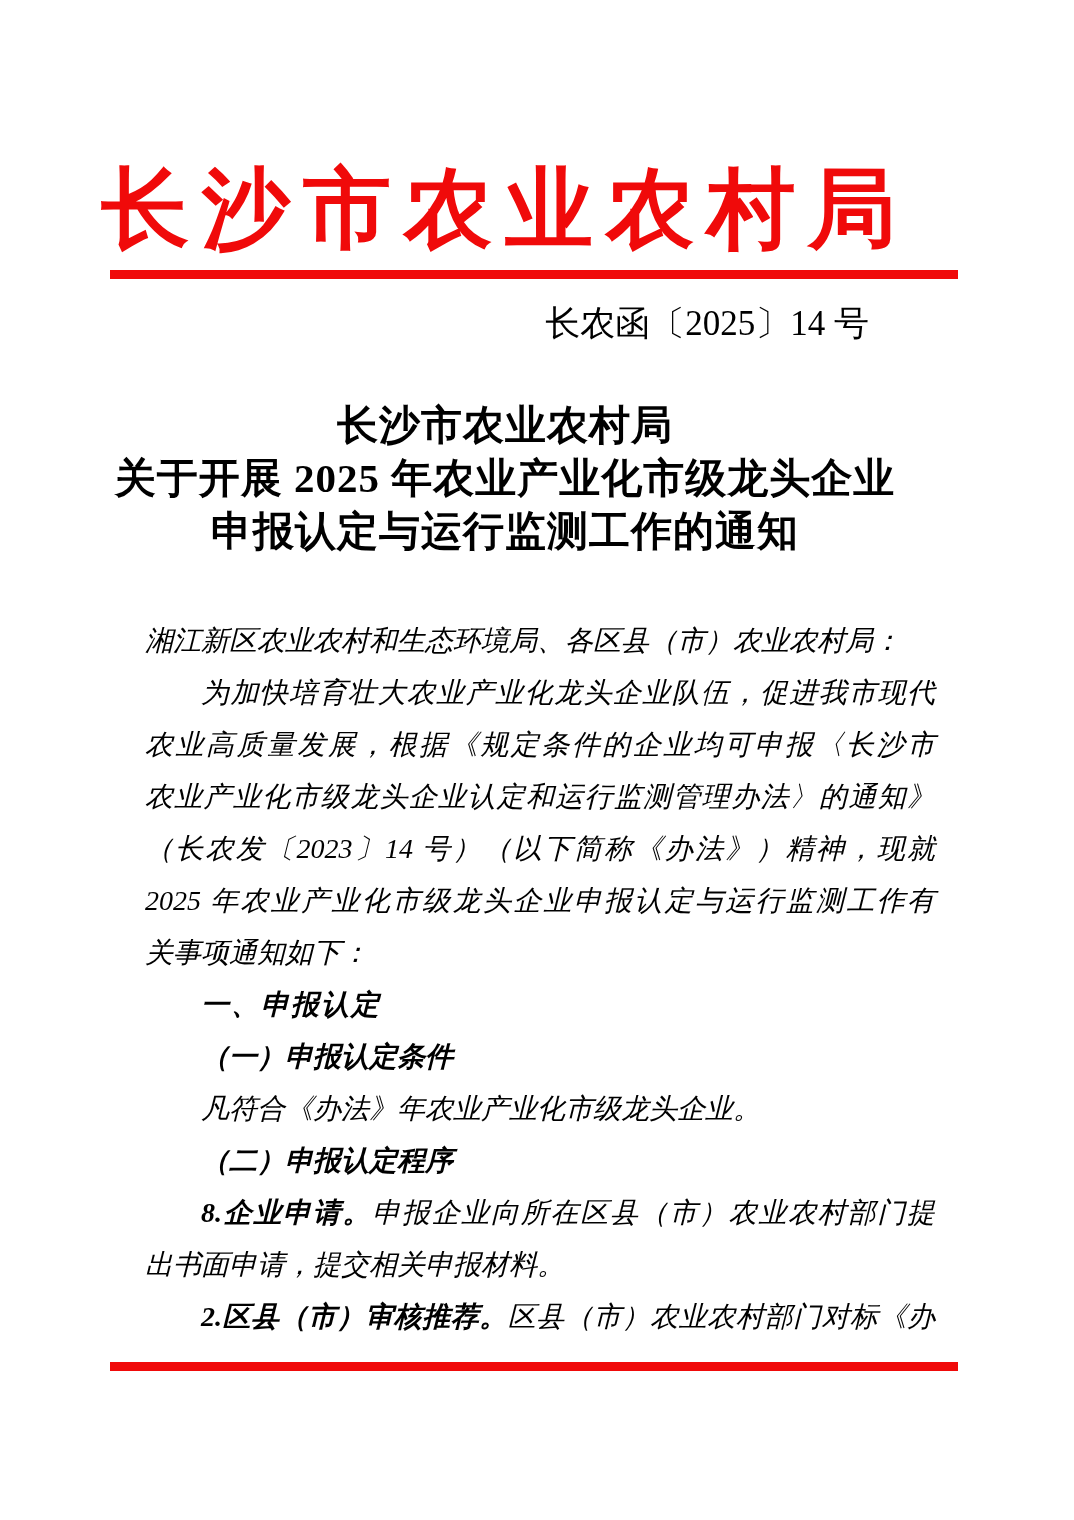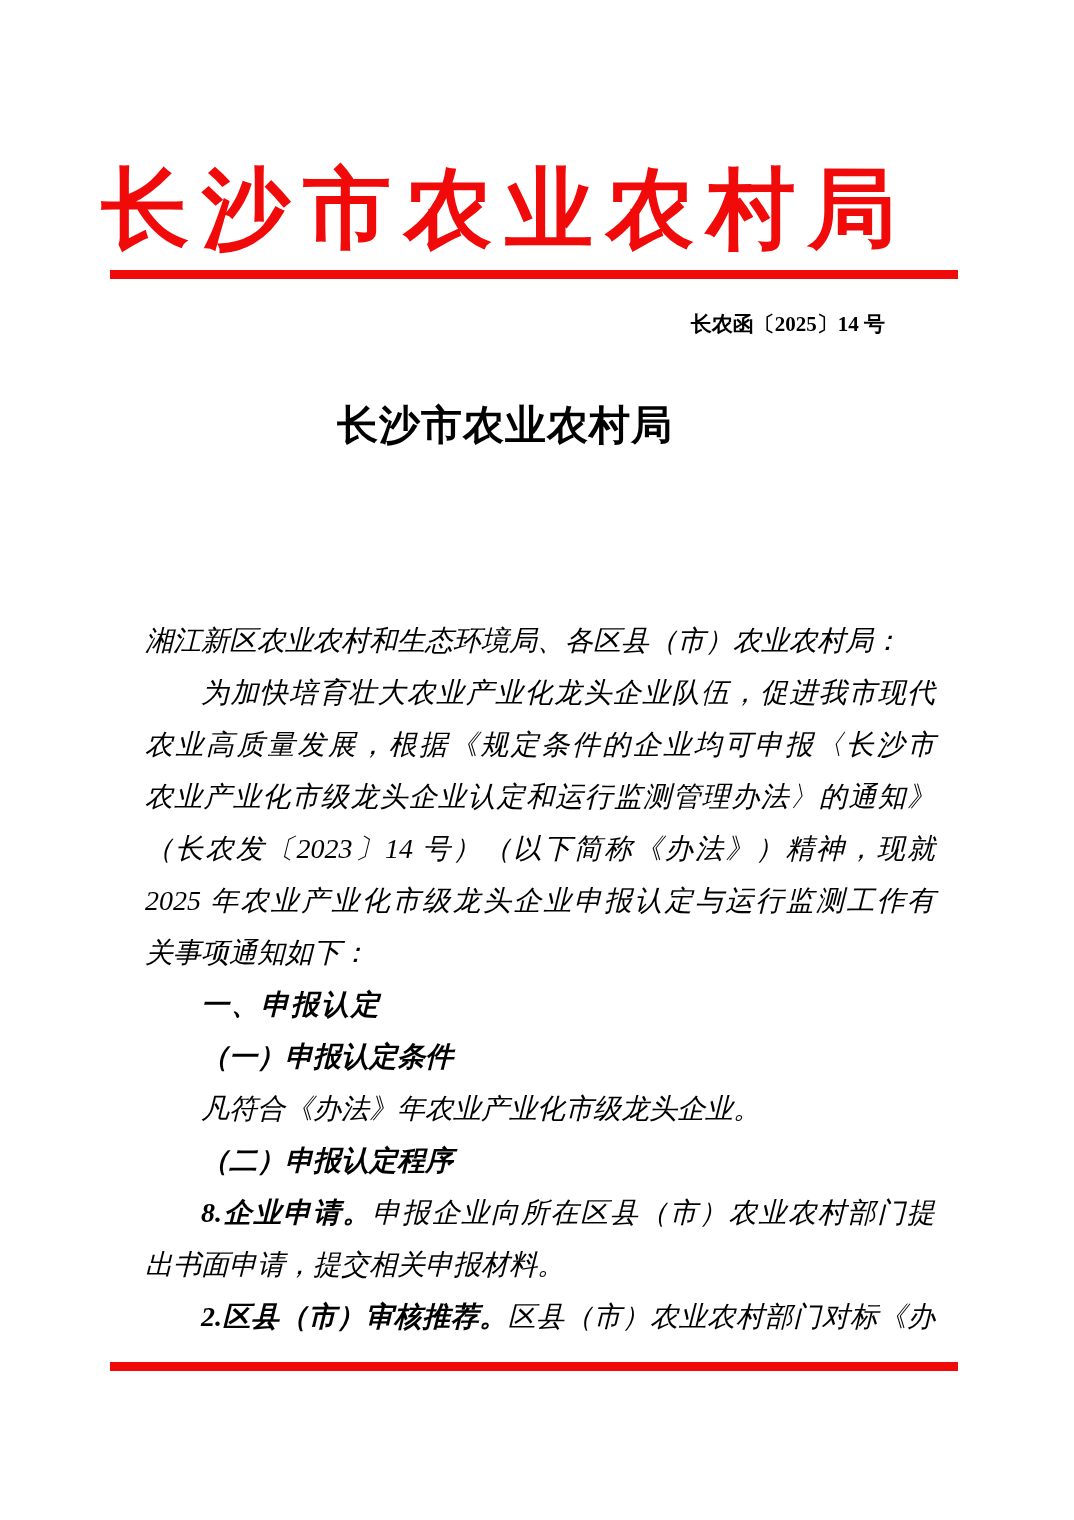--- a/index.html
+++ b/index.html
@@ -41,25 +41,24 @@
   }
   .rule-bottom {
     top: 1362px;
     height: 3px;
     border-top: 2px solid var(--accent);
     border-bottom: 7px solid var(--accent);
   }
   .docnum {
     position: absolute;
     top: 304px;
-    right: 125px;
-    font-size: 21px;
+    right: 141px;
+    font-size: 35px;
     line-height: 40px;
     white-space: nowrap;
-    font-weight: bold;
   }
   .title {
     position: absolute;
     top: 399px;
     left: 0;
     width: 100%;
     text-align: center;
     font-weight: bold;
     font-size: 41px;
     line-height: 53px;
@@ -93,20 +92,22 @@
 <div class="page">
 
   <div class="masthead">长沙市农业农村局</div>
 
   <div class="rule rule-top"></div>
 
   <div class="docnum">长农函〔2025〕14 号</div>
 
   <div class="title">
     <div>长沙市农业农村局</div>
+    <div>关于开展 2025 年农业产业化市级龙头企业</div>
+    <div>申报认定与运行监测工作的通知</div>
   </div>
 
   <div class="doc-body" id="body-lines">
       <div class="line"><span>湘江新区农业农村和生态环境局、各区县（市）农业农村局：</span></div>
       <div class="line fill indent"><span>为加快培育壮大农业产业化龙头企业队伍，促进我市现代</span></div>
       <div class="line fill"><span>农业高质量发展，根据《规定条件的企业均可申报〈长沙市</span></div>
       <div class="line fill"><span>农业产业化市级龙头企业认定和运行监测管理办法〉的通知》</span></div>
       <div class="line fill"><span>（长农发〔2023〕14 号）（以下简称《办法》）精神，现就</span></div>
       <div class="line fill"><span>2025 年农业产业化市级龙头企业申报认定与运行监测工作有</span></div>
       <div class="line"><span>关事项通知如下：</span></div>

